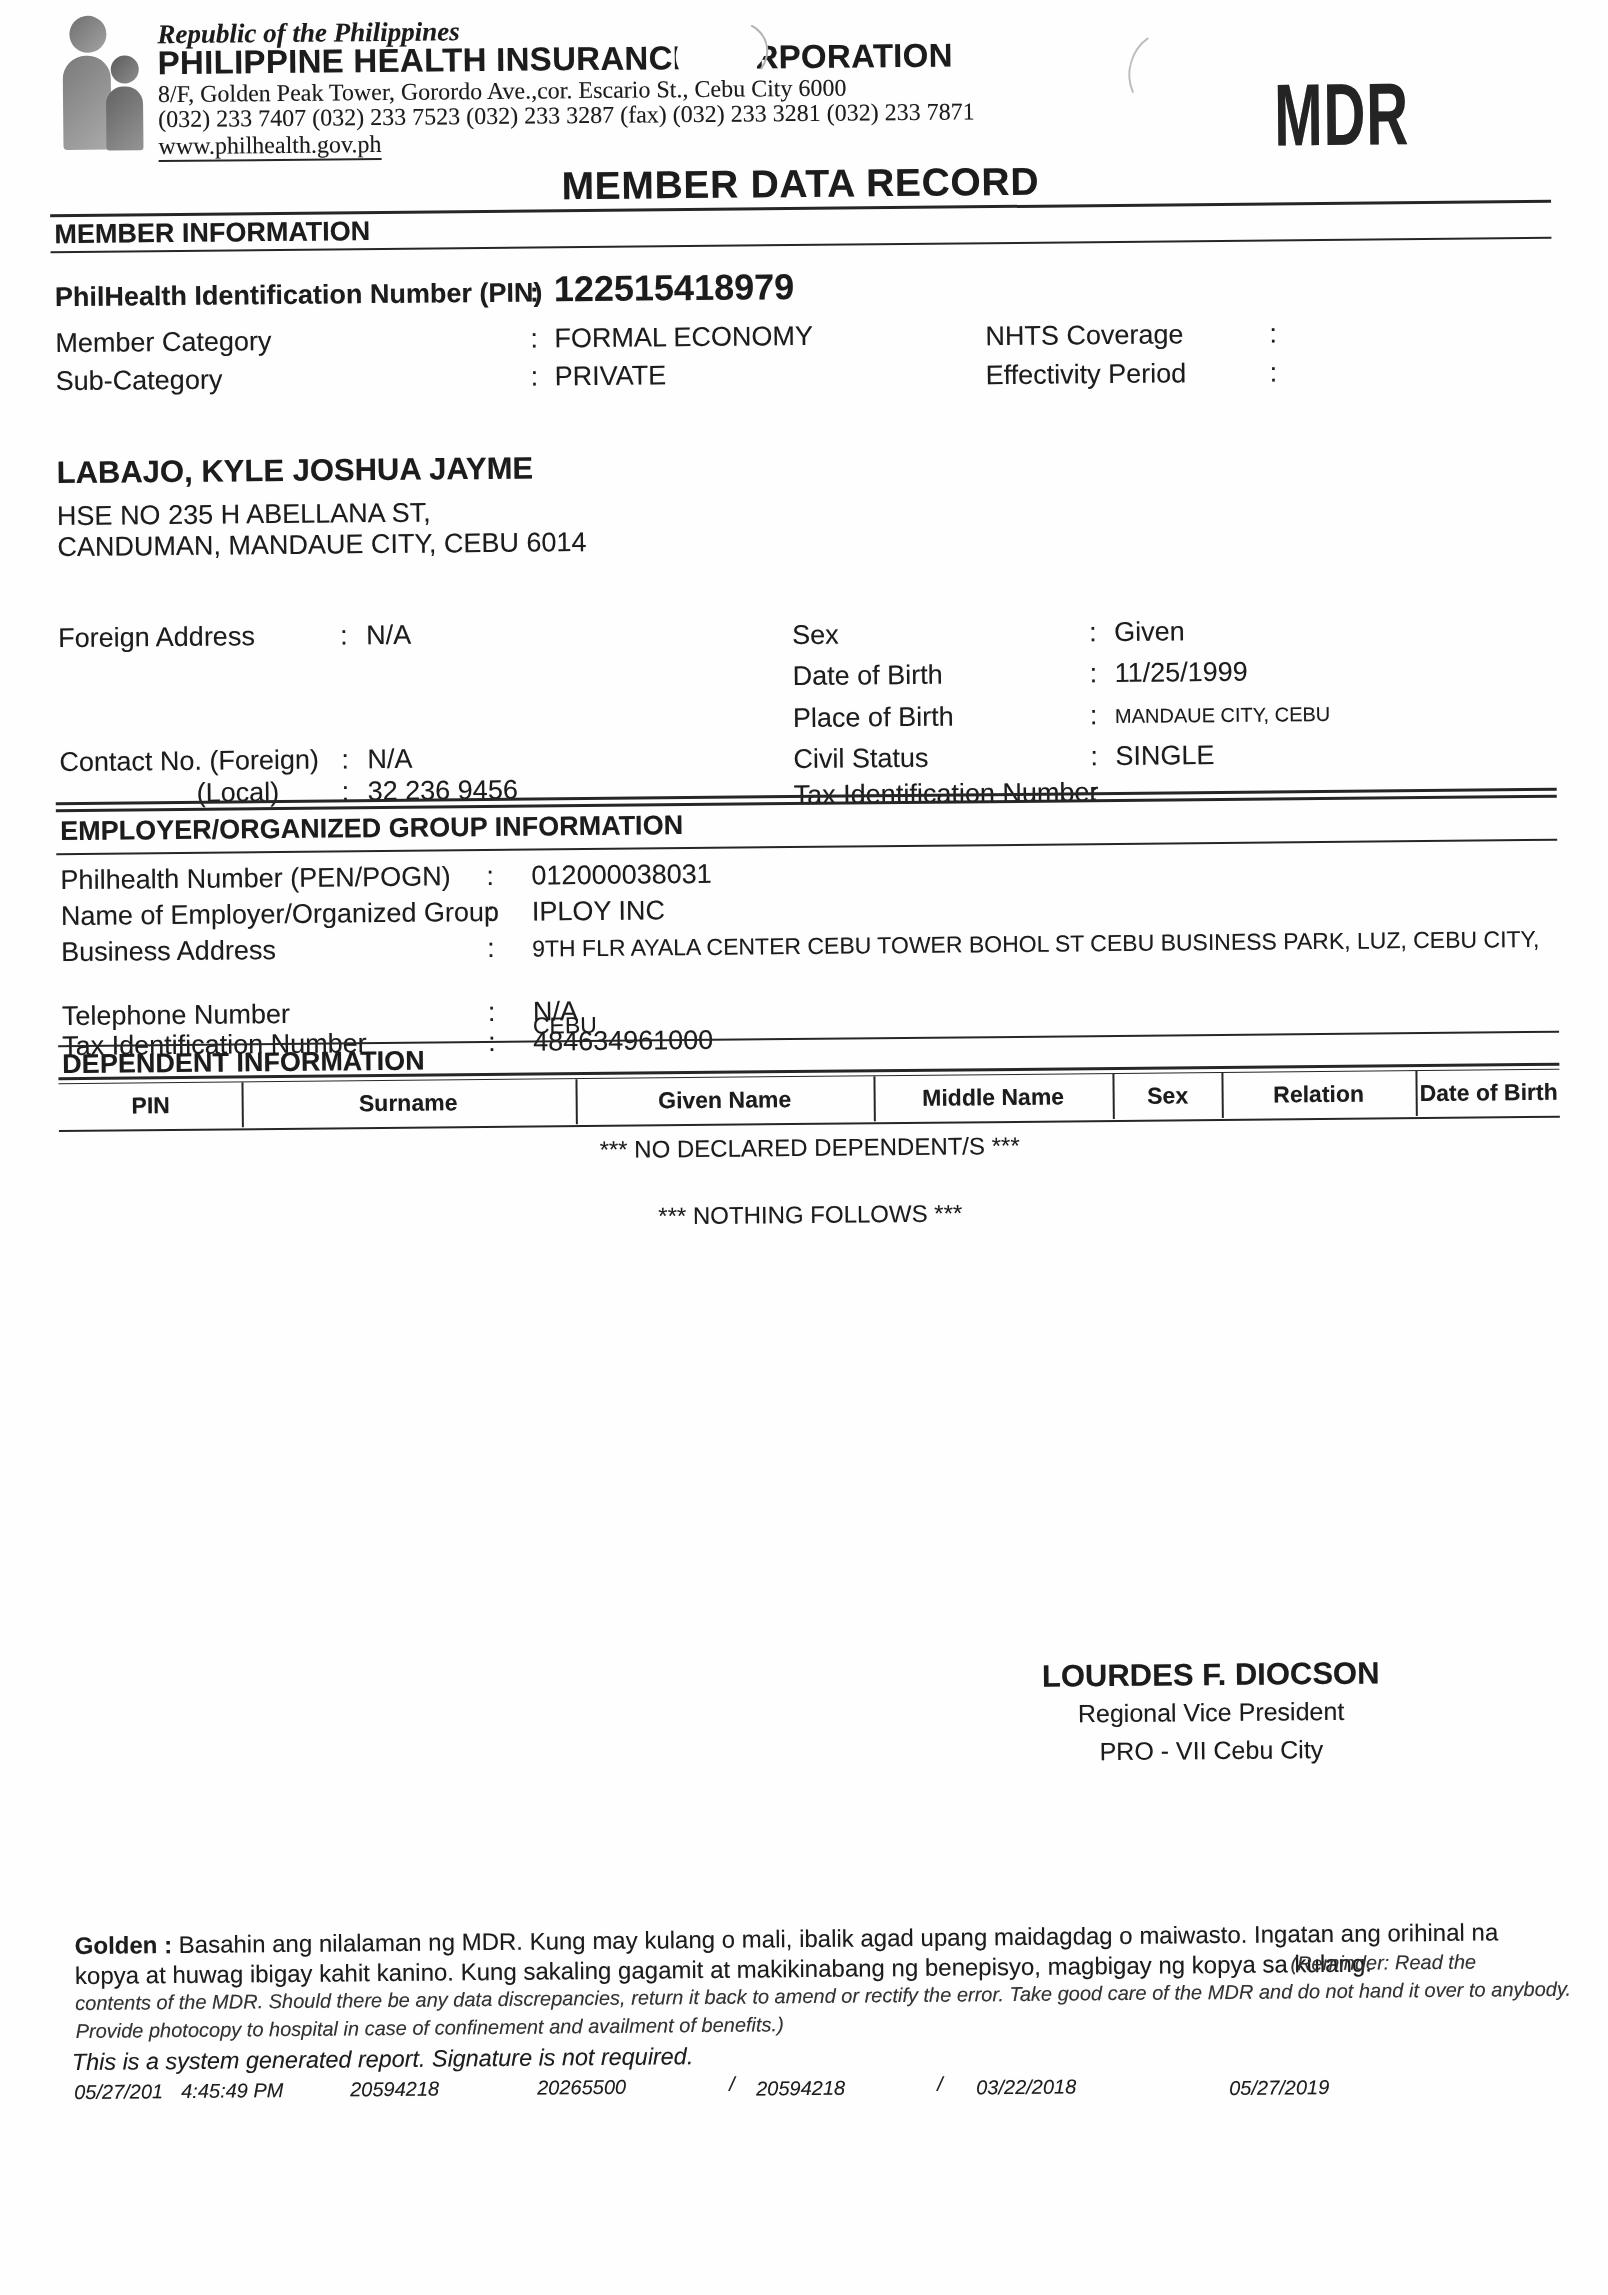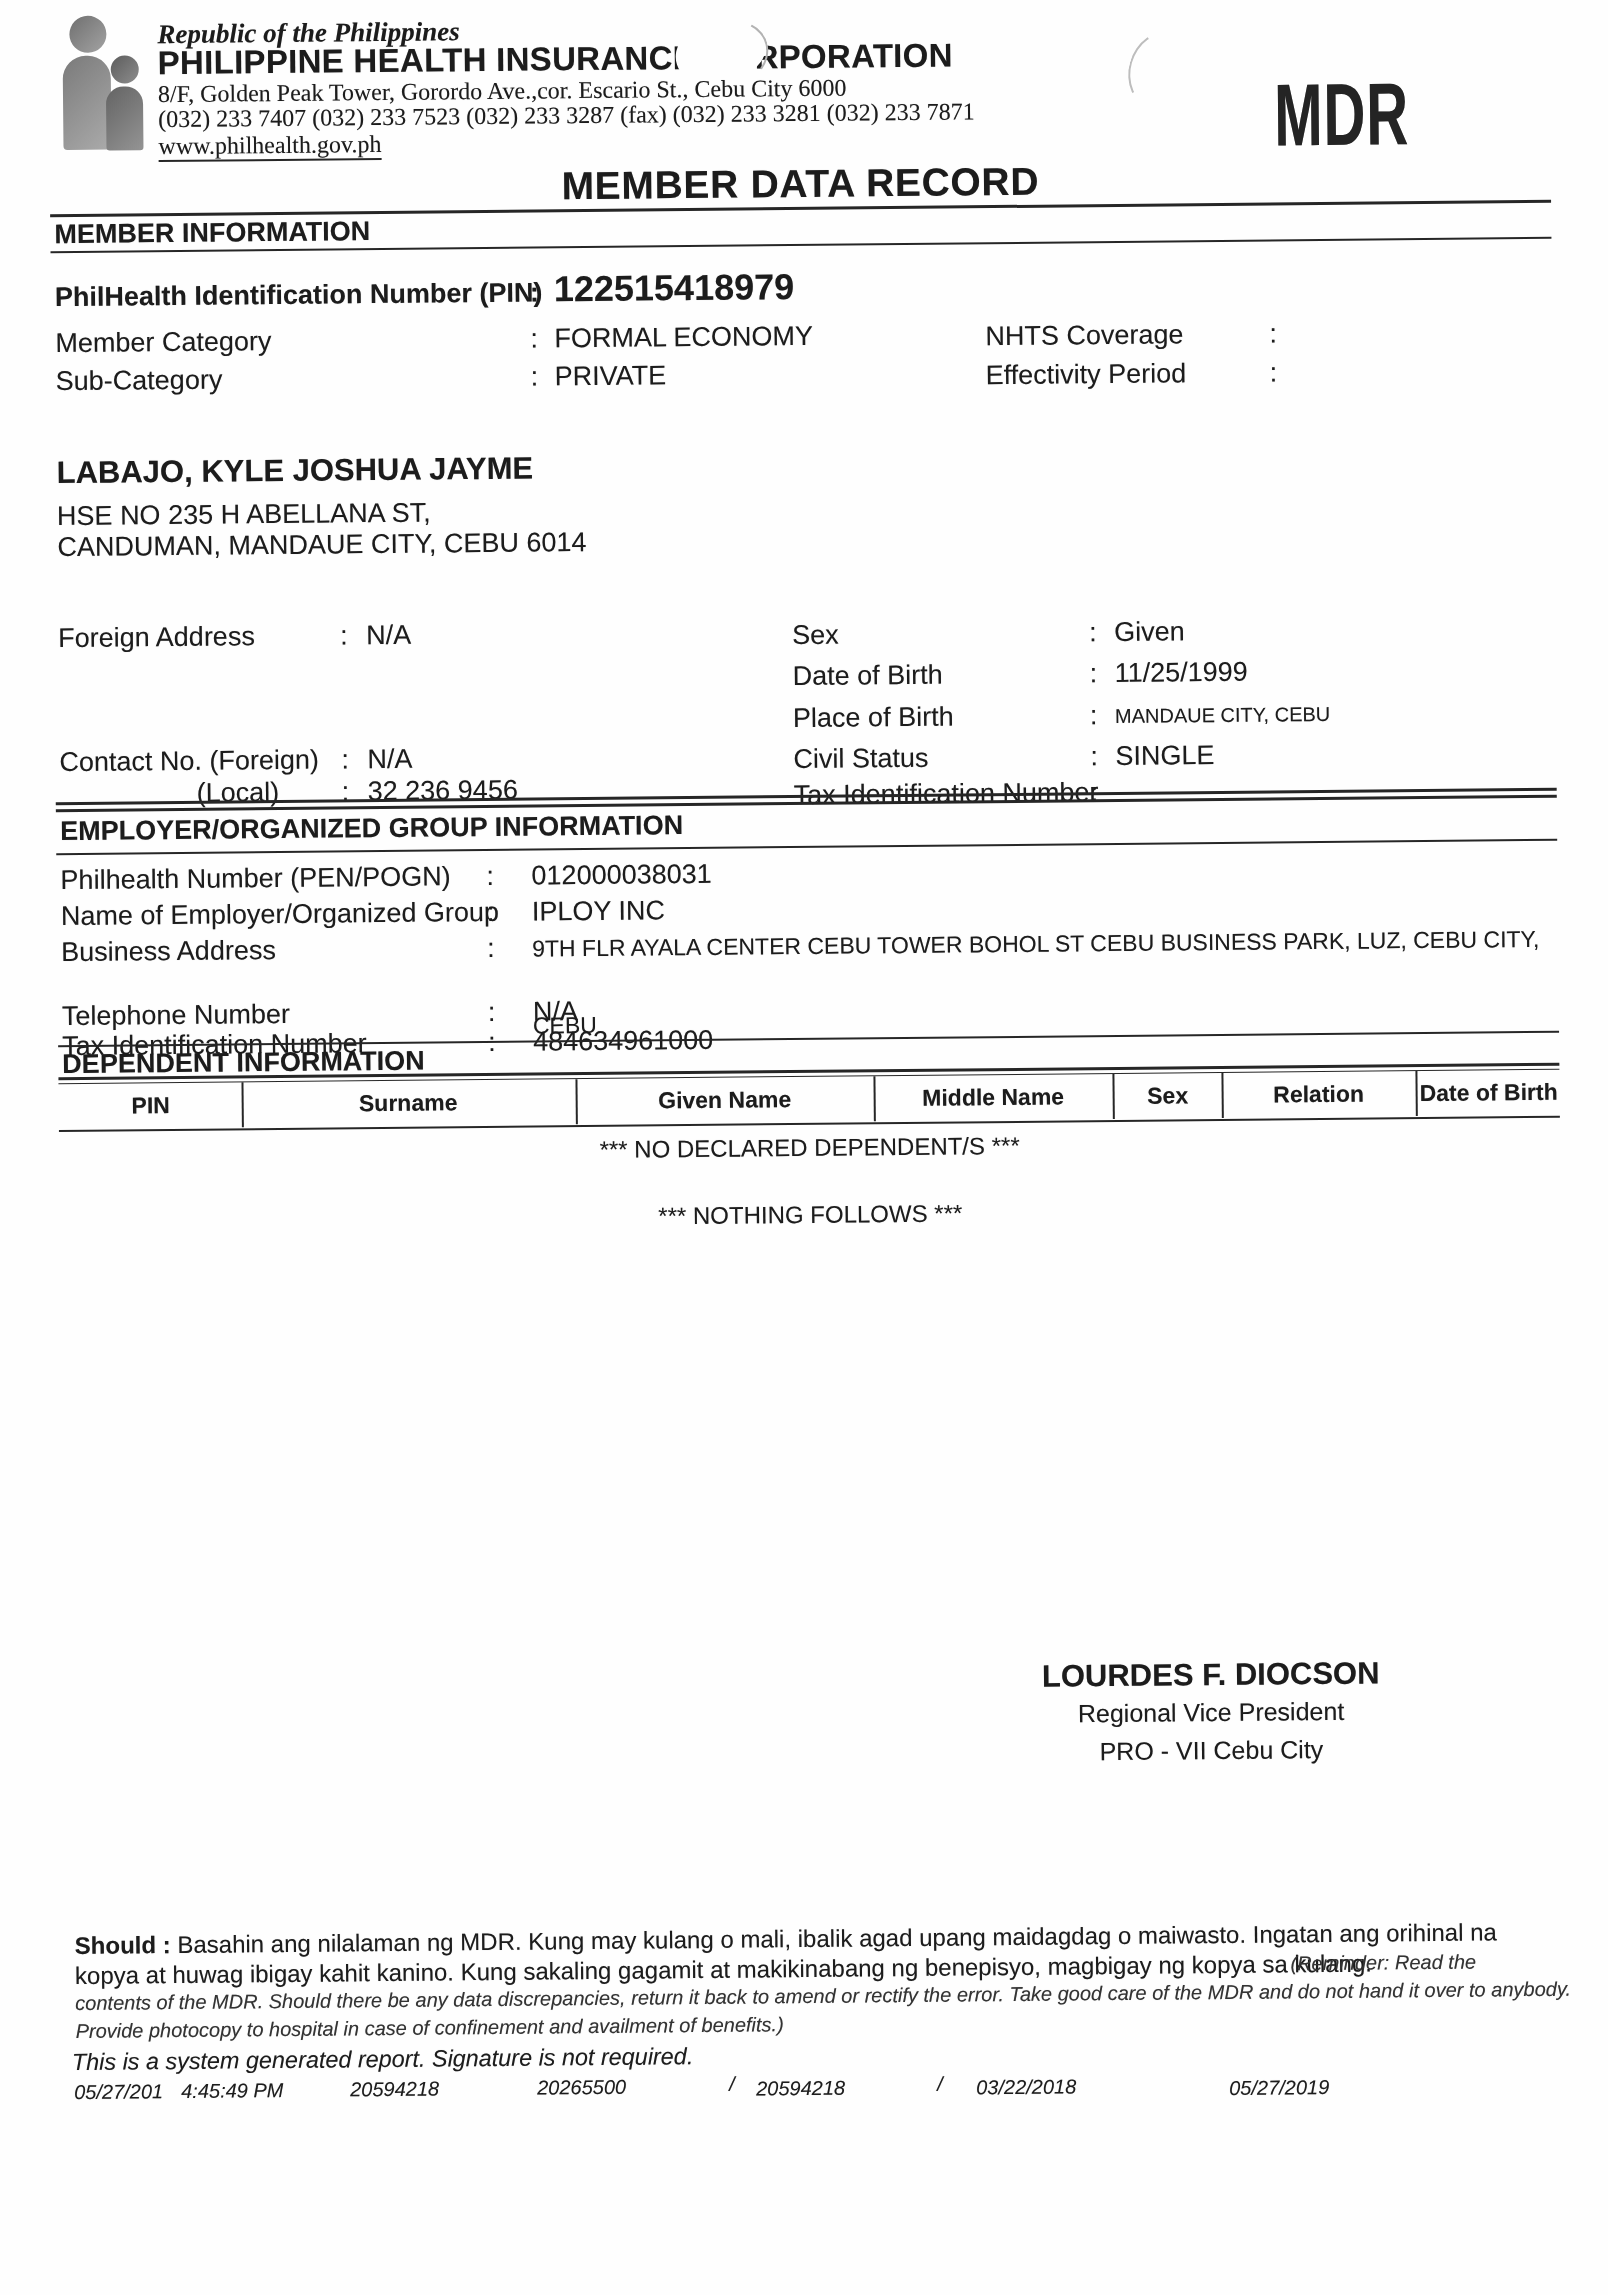--- a/index.html
+++ b/index.html
@@ -186,21 +186,21 @@
     <div class="line" style="left:59px;top:1123px;width:1501px;height:2px;"></div>
 
     <div class="t s36 ctr" style="left:59px;top:1135px;width:1501px;">*** NO DECLARED DEPENDENT/S ***</div>
     <div class="t s36 ctr" style="left:59px;top:1202px;width:1501px;">*** NOTHING FOLLOWS ***</div>
 
     <div class="t b s46 ctr" style="left:1002px;top:1662px;width:407px;">LOURDES F. DIOCSON</div>
     <div class="t s38 ctr" style="left:1002px;top:1702px;width:407px;">Regional Vice President</div>
     <div class="t s38 ctr" style="left:1002px;top:1740px;width:407px;">PRO - VII Cebu City</div>
 
     <div class="t s36" style="left:67px;top:1926px;">
-      <span class="b">Should :</span>
+      <span class="b">Golden :</span>
       <span>Basahin ang nilalaman ng MDR. Kung may kulang o mali, ibalik agad upang maidagdag o maiwasto. Ingatan ang orihinal na</span>
     </div>
     <div class="t s36" style="left:67px;top:1956px;">
       <span>kopya at huwag ibigay kahit kanino. Kung sakaling gagamit at makikinabang ng benepisyo, magbigay ng kopya sa</span>
       <span class="overlap-wrap">
         <span>kulang.</span>
         <span class="overlap-top i eng s30">(Reminder: Read the</span>
       </span>
     </div>
     <div class="t i eng s30" style="left:67px;top:1985px;">contents of the MDR. Should there be any data discrepancies, return it back to amend or rectify the error. Take good care of the MDR and do not hand it over to anybody.</div>

